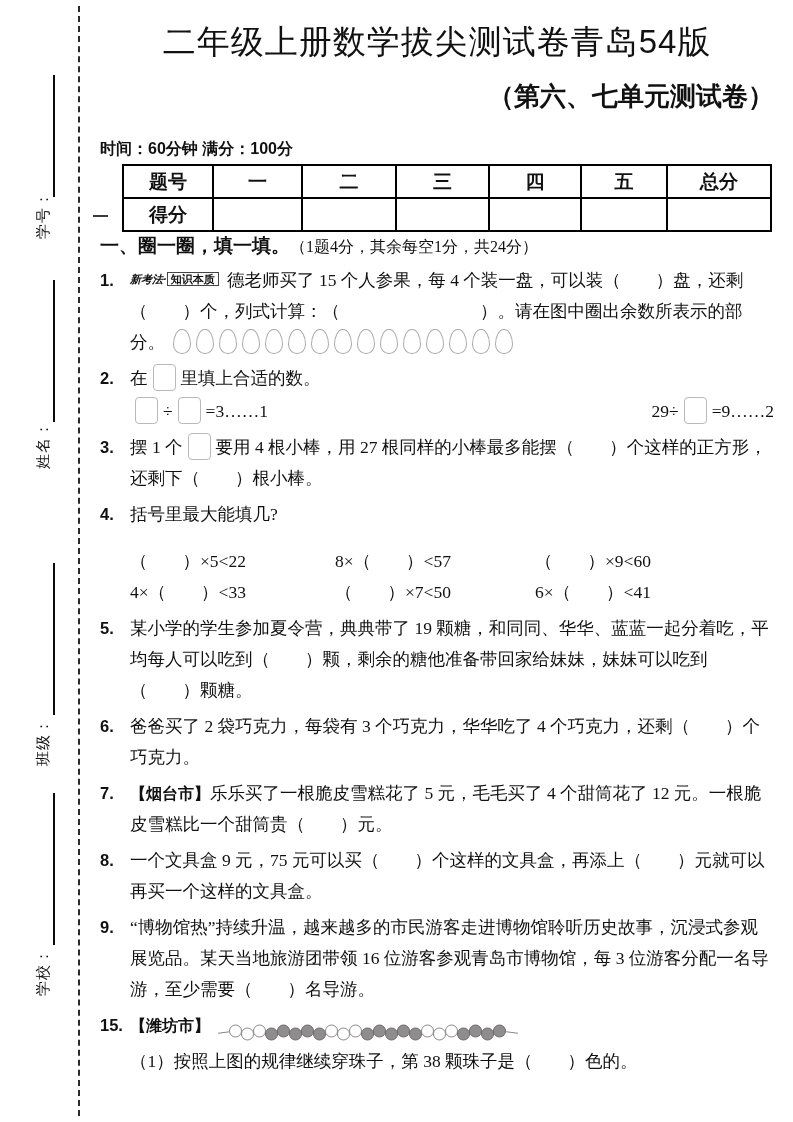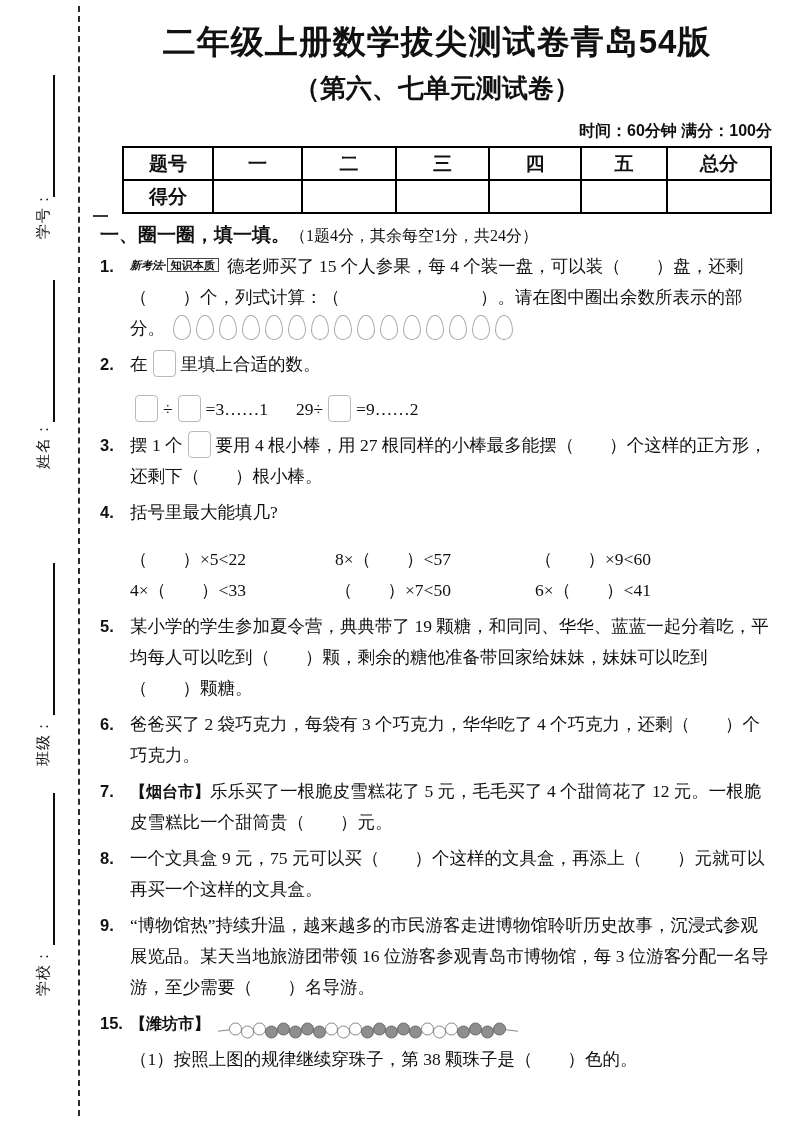--- a/index.html
+++ b/index.html
@@ -37,46 +37,46 @@
   .fold-mark {
     position:absolute; left:93px; top:215px; width:15px; height:0;
     border-top:2px solid #3a3a3a;
   }
 
   
   .content { position:absolute; left:100px; top:8px; width:674px; }
 
   .paper-title {
     font-family:"Liberation Sans", sans-serif;
-    font-weight:700; font-size:33px; line-height:44px;
+    font-weight:400; font-size:33px; line-height:44px;
     text-align:center; margin-top:12px; letter-spacing:1px;
   }
   .paper-subtitle {
     font-family:"Liberation Sans", sans-serif;
     font-weight:700; font-size:26px; line-height:36px;
-    text-align:center; margin-top:6px;
+    text-align:right; margin-top:14px;
   }
   .meta-line {
     font-family:"Liberation Sans", sans-serif;
     font-weight:600; font-size:16px; line-height:22px;
-    text-align:right; margin-top:14px; padding-right:2px;
+    margin-top:24px; padding-right:2px;
   }
 
   table.score-table {
     border-collapse:collapse; table-layout:fixed;
     margin:4px 0 0 22px; width:648px;
     font-family:"Liberation Sans", sans-serif;
   }
   .score-table td {
     border:2px solid #000; height:33px;
     text-align:center; vertical-align:middle;
     font-size:19px; font-weight:700;
   }
 
-  .section-head { margin-top:11px; line-height:20px; }
+  .section-head { line-height:27px; }
   .section-title { font-family:"Liberation Sans", sans-serif; font-weight:700; font-size:19px; }
   .section-note  { font-size:16px; }
 
   .questions { margin-top:5px; font-size:17.5px; line-height:31px; }
   .q { position:relative; padding-left:30px; margin-top:5px; }
   .qnum {
     position:absolute; left:0; top:0; width:30px;
     font-family:"Liberation Sans", sans-serif; font-weight:700; font-size:16.5px;
   }
   .q-sub { margin-top:2px; }
@@ -98,21 +98,21 @@
     border:1.5px solid #a8a8a8; background:#fff;
     border-radius:50% 50% 50% 50% / 62% 62% 40% 40%;
   }
 
   
   .inbox {
     display:inline-block; width:23px; height:27px;
     border:1.5px solid #b9b9b9; border-radius:4px;
     vertical-align:-7px; margin:0 5px; background:#fff;
   }
-  .eq-row { display:flex; gap:28px; margin-top:14px; }
+  .eq-row { display:flex; gap:28px; margin-top:2px;justify-content:space-between; }
 
   
   .expr-grid {
     display:grid; grid-template-columns:205px 200px 1fr;
     margin-top:16px;
   }
 
   
   .bead-string {
     display:inline-flex; align-items:center; position:relative;

